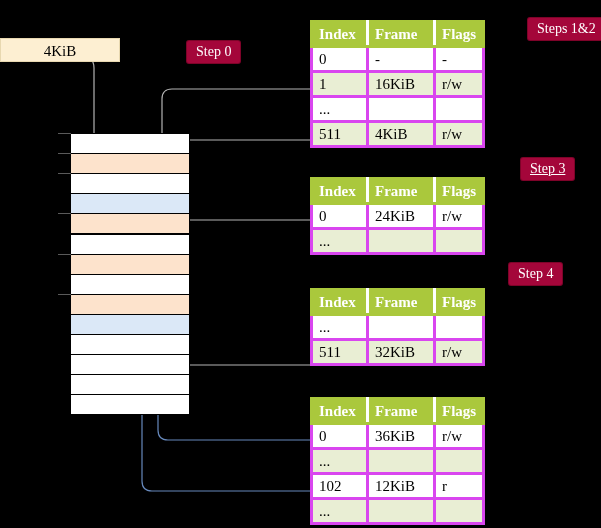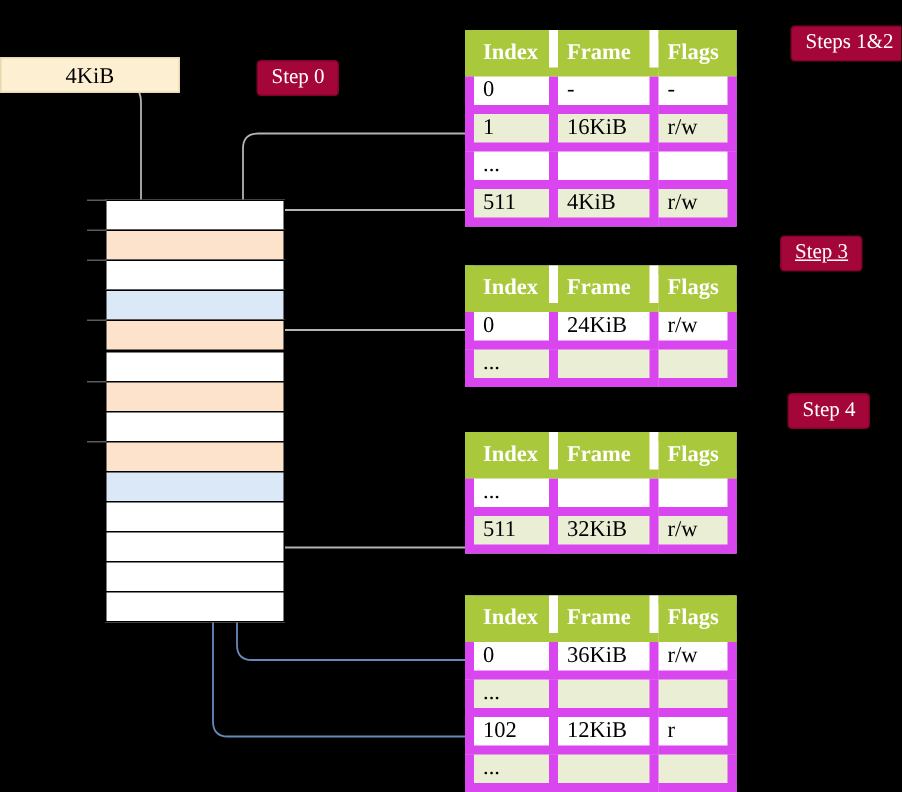--- a/index.html
+++ b/index.html
@@ -64,21 +64,21 @@
 
   
   .pt {
     position: absolute;
     border-collapse: collapse;
     background: #ffffff;
     box-sizing: border-box;
     border: 1px solid #a8bf3b;
   }
   .pt td, .pt th {
-    border: 6px solid #d946ef;
+    border: 3px solid #d946ef;
     padding: 0 6px;
     height: 25px;
     box-sizing: border-box;
     font-size: 15px;
     text-align: left;
     font-weight: normal;
     color: #000000;
     vertical-align: middle;
   }
   .pt th {
@@ -146,24 +146,24 @@
     <g fill="none" stroke="#6688bb" stroke-width="1.2">
 
       <path d="M480,440 L168,440 Q158,440 158,430 L158,330" marker-end="url(#ahBlueUp)"></path>
 
       <path d="M480,491 L152,491 Q142,491 142,481 L142,215" marker-end="url(#ahBlueUp)"></path>
     </g>
   </svg>
 
   <div class="kib-box" style="left:0px; top:38px; width:120px; height:24px;">4KiB</div>
 
-  <div class="step-badge" style="left:172px; top:41px;">Step 0</div>
+  <div class="step-badge" style="left:187px; top:41px;">Step 0</div>
   <div class="step-badge" style="left:528px; top:18px;">Steps 1&amp;2</div>
   <div class="step-badge" style="left:521px; top:158px;text-decoration:underline;">Step 3</div>
-  <div class="step-badge" style="left:526px; top:263px;">Step 4</div>
+  <div class="step-badge" style="left:509px; top:263px;">Step 4</div>
 
   <div class="mem-col" id="mem-col" style="left:70px; top:133px; width:120px; height:282px;">
       <div class="mem-row" style="top: 0px; width: 120px; height: 21.1px;"></div>
       <div class="mem-row orange" style="top: 20.1px; width: 120px; height: 21.1px;"></div>
       <div class="mem-row" style="top: 40.2px; width: 120px; height: 21.1px;"></div>
       <div class="mem-row blue" style="top: 60.3px; width: 120px; height: 21.1px;"></div>
       <div class="mem-row orange" style="top: 80.4px; width: 120px; height: 21.1px;"></div>
       <div class="mem-row" style="top: 100.5px; width: 120px; height: 21.1px;"></div>
       <div class="mem-row orange" style="top: 120.6px; width: 120px; height: 21.1px;"></div>
       <div class="mem-row" style="top: 140.7px; width: 120px; height: 21.1px;"></div>

